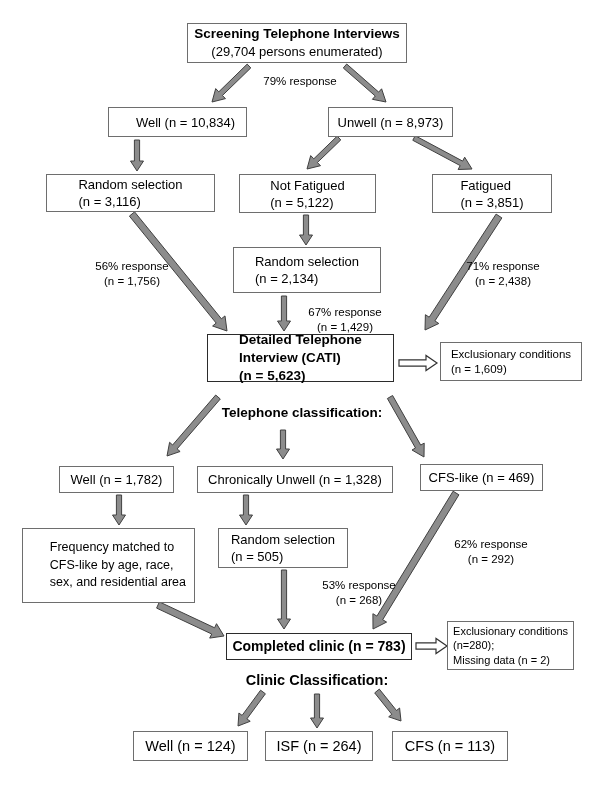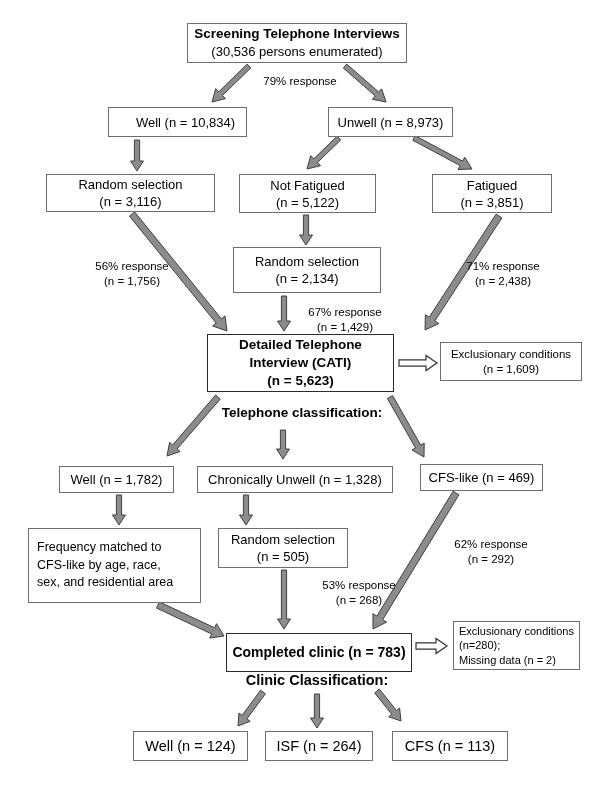--- a/index.html
+++ b/index.html
@@ -2,24 +2,24 @@
 <html><head>
 <meta charset="utf-8">
 <style>
   * { margin:0; padding:0; box-sizing:border-box; }
   html,body { background:#ffffff; }
   body { font-family:"Liberation Sans", sans-serif; color:#000; }
   .canvas { position:relative; width:600px; height:800px; background:#fff; overflow:hidden; }
   svg.arrow-layer { position:absolute; left:0; top:0; width:600px; height:800px; }
   .box { position:absolute; background:#fff; border:1px solid #6e6e6e;
          display:flex; flex-direction:column; align-items:center; justify-content:center;
-         text-align:center; font-size:13px; line-height:17px; white-space:pre-line; }
+         font-size:13px; line-height:17px; white-space:pre-line; }
   .box.strong { border:1.6px solid #2b2b2b; font-weight:bold; }
   .box.small { font-size:11.5px; line-height:15px; }
-  .box.left-align { align-items:flex-start; text-align:left;margin-left:6px; }
+  .box.left-align { align-items:flex-end; text-align:left; }
   .label { position:absolute; text-align:center; font-size:11.5px; line-height:15px;
            white-space:pre-line; transform:translateX(-50%); }
   .heading { position:absolute; font-weight:bold; transform:translateX(-50%);
              white-space:nowrap; font-size:13.5px; }
   .t-bold { font-weight:bold; font-size:13.5px; }
   .t-norm { font-weight:normal; font-size:13px; }
   .freq-body { text-align:left; font-size:12.5px; line-height:17.5px; white-space:pre-line; }
   .freq-n { text-align:center; font-size:12.5px; line-height:17.5px; width:100%; }
 </style>
 </head>
@@ -47,21 +47,21 @@
       <polygon points="156.6,608.1 211.7,634.0 209.7,638.1 224.0,636.0 216.5,623.7 214.6,627.8 159.4,601.9" fill="#8c8c8c" stroke="#404040" stroke-width="1"></polygon>
       <polygon points="281.4,570.0 281.4,619.0 277.5,619.0 284.0,629.0 290.5,619.0 286.6,619.0 286.6,570.0" fill="#8c8c8c" stroke="#404040" stroke-width="1"></polygon>
       <polygon points="416.0,649.2 436.0,649.2 436.0,653.5 447.0,646.0 436.0,638.5 436.0,642.8 416.0,642.8" fill="#ffffff" stroke="#333333" stroke-width="1.2"></polygon>
       <polygon points="260.6,690.2 242.1,715.4 238.9,713.0 238.0,726.0 250.2,721.3 246.9,718.9 265.4,693.8" fill="#8c8c8c" stroke="#404040" stroke-width="1"></polygon>
       <polygon points="314.4,694.0 314.4,718.0 310.5,718.0 317.0,728.0 323.5,718.0 319.6,718.0 319.6,694.0" fill="#8c8c8c" stroke="#404040" stroke-width="1"></polygon>
       <polygon points="374.7,692.9 391.8,714.3 388.7,716.8 401.0,721.0 399.6,708.0 396.5,710.5 379.3,689.1" fill="#8c8c8c" stroke="#404040" stroke-width="1"></polygon>
     </svg>
 
   <div class="box" style="left:187px;top:23px;width:220px;height:40px;line-height:18px;">
     <span class="t-bold">Screening Telephone Interviews</span>
-    <span class="t-norm">(30,536 persons enumerated)</span>
+    <span class="t-norm">(29,704 persons enumerated)</span>
   </div>
   <div class="label" style="left:300px;top:74px;">79% response</div>
 
   <div class="box" style="left:108px;top:107px;width:139px;height:30px;padding-left:16px;">Well (n = 10,834)</div>
   <div class="box" style="left:328px;top:107px;width:125px;height:30px;">Unwell (n = 8,973)</div>
 
   <div class="box" style="left:46px;top:174px;width:169px;height:38px;">Random selection
 (n = 3,116)</div>
   <div class="box" style="left:239px;top:174px;width:137px;height:39px;">Not Fatigued
 (n = 5,122)</div>
@@ -70,21 +70,21 @@
 
   <div class="label" style="left:132px;top:259px;">56% response
 (n = 1,756)</div>
   <div class="box" style="left:233px;top:247px;width:148px;height:46px;">Random selection
 (n = 2,134)</div>
   <div class="label" style="left:503px;top:259px;">71% response
 (n = 2,438)</div>
   <div class="label" style="left:345px;top:305px;">67% response
 (n = 1,429)</div>
 
-  <div class="box strong" style="left:207px;top:334px;width:187px;height:58px;font-size:13.5px;line-height:18px;">Detailed Telephone
+  <div class="box strong" style="left:207px;top:334px;width:187px;height:48px;font-size:13.5px;line-height:18px;">Detailed Telephone
 Interview (CATI)
 (n = 5,623)</div>
   <div class="box small" style="left:440px;top:342px;width:142px;height:39px;">Exclusionary conditions
 (n = 1,609)</div>
   <div class="heading" style="left:302px;top:405px;">Telephone classification:</div>
 
   <div class="box" style="left:59px;top:466px;width:115px;height:27px;">Well (n = 1,782)</div>
   <div class="box" style="left:197px;top:466px;width:196px;height:27px;">Chronically Unwell (n = 1,328)</div>
   <div class="box" style="left:420px;top:464px;width:123px;height:27px;">CFS-like (n = 469)</div>
 
@@ -93,21 +93,21 @@
 CFS-like by age, race,
 sex, and residential area</span>
   </div>
   <div class="box" style="left:218px;top:528px;width:130px;height:40px;">Random selection
 (n = 505)</div>
   <div class="label" style="left:491px;top:537px;">62% response
 (n = 292)</div>
   <div class="label" style="left:323px;top:578px;margin-left:36px;">53% response
 (n = 268)</div>
 
-  <div class="box strong" style="left:226px;top:633px;width:186px;height:39px;font-size:14px;">Completed clinic (n = 783)</div>
+  <div class="box strong" style="left:226px;top:633px;width:186px;height:27px;font-size:14px;">Completed clinic (n = 783)</div>
   <div class="box small left-align" style="left:447px;top:621px;width:127px;height:49px;padding:2px 5px;font-size:11px;line-height:14.5px;">Exclusionary conditions
 (n=280);
 Missing data (n = 2)</div>
   <div class="heading" style="left:317px;top:672px;font-size:14.5px;">Clinic Classification:</div>
 
   <div class="box" style="left:133px;top:731px;width:115px;height:30px;font-size:14.5px;">Well (n = 124)</div>
   <div class="box" style="left:265px;top:731px;width:108px;height:30px;font-size:14.5px;">ISF (n = 264)</div>
   <div class="box" style="left:392px;top:731px;width:116px;height:30px;font-size:14.5px;">CFS (n = 113)</div>
 
 </div>

